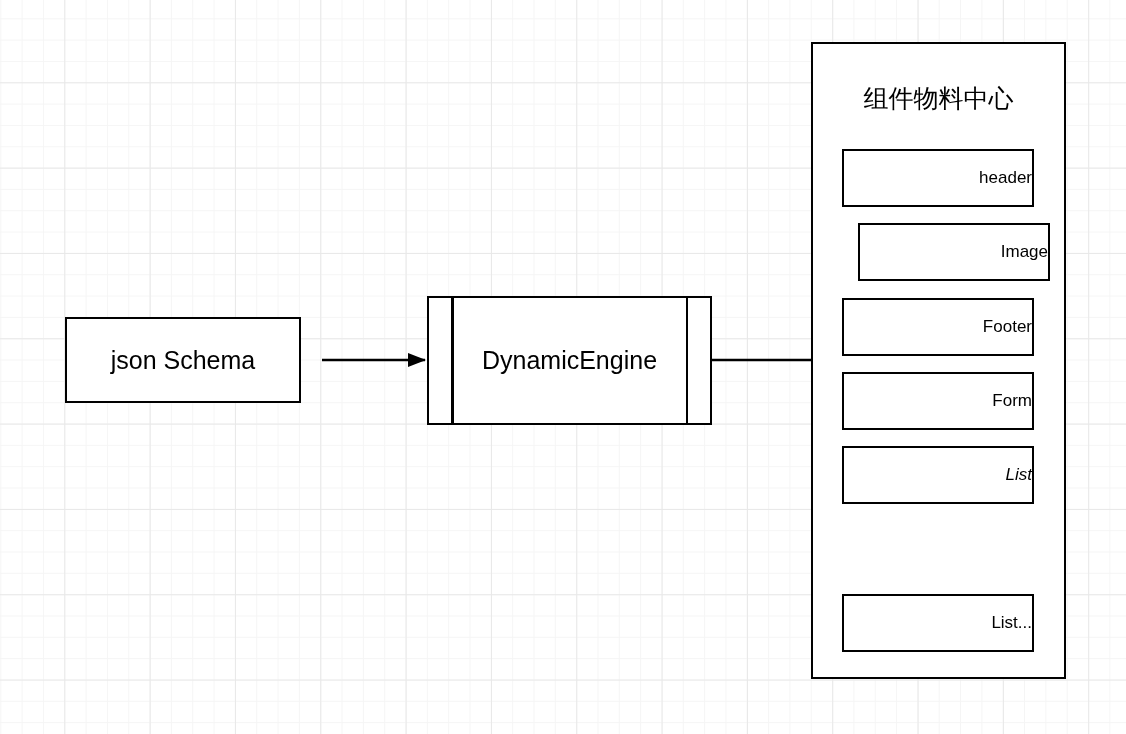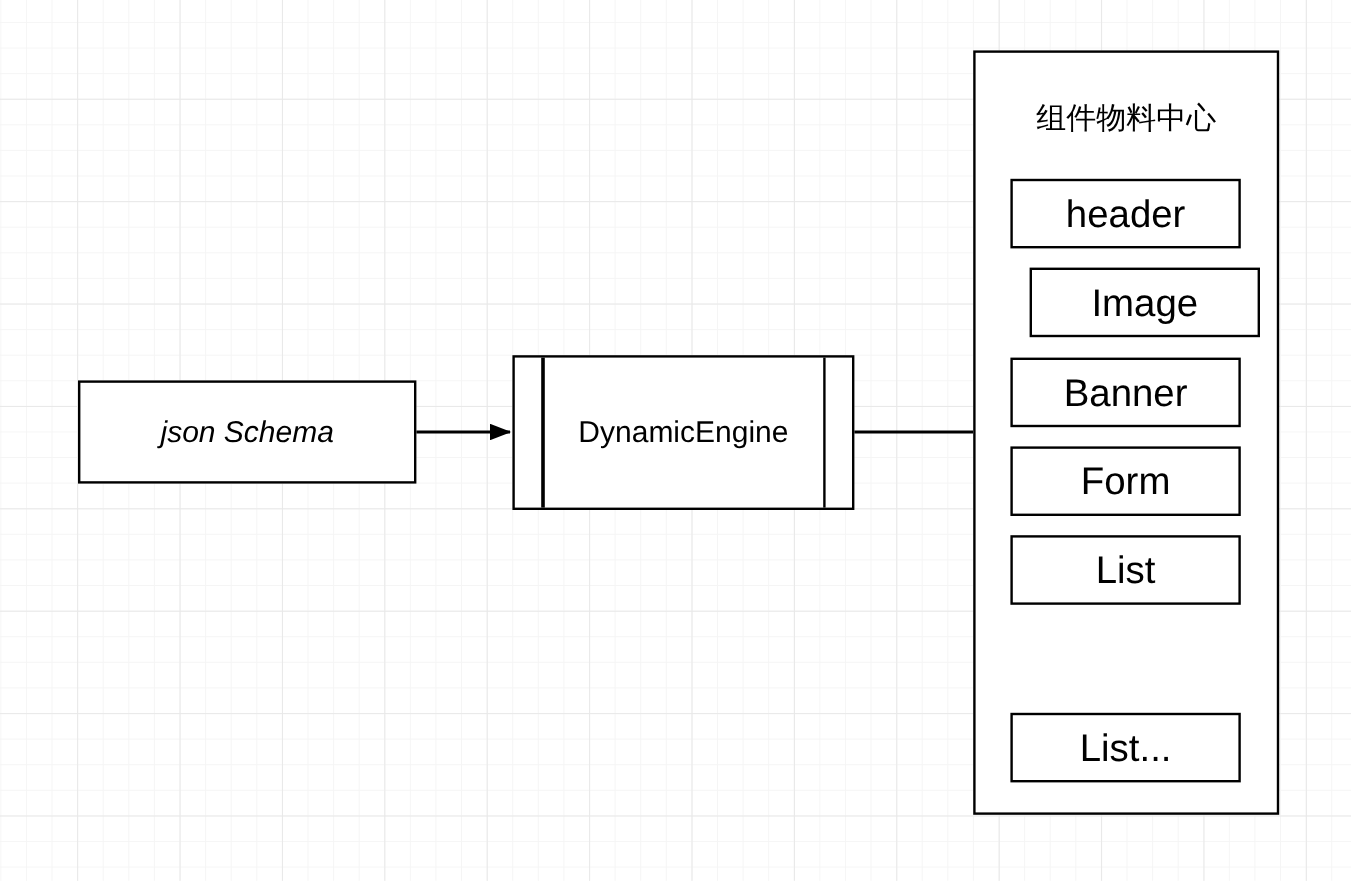--- a/index.html
+++ b/index.html
@@ -44,21 +44,21 @@
     background: #ffffff;
     border: 2.5px solid #000000;
     display: flex;
     align-items: center;
     justify-content: center;
     font-size: 25px;
     text-align: center;
   }
   .node-json-schema {
     left: 65px; top: 317px;
-    width: 282px; height: 86px; font-style: italic;
+    width: 236px; height: 86px;
   }
   .node-process {
     left: 427px; top: 296px;
     width: 285px; height: 129px;
   }
   .process-bar {
     position: absolute;
     top: 0; bottom: 0;
     width: 2.5px;
     background: #000000;
@@ -82,29 +82,29 @@
   }
   .component {
     position: absolute;
     box-sizing: border-box;
     left: 29px;
     width: 192px; height: 58px;
     background: #ffffff;
     border: 2.5px solid #000000;
     display: flex;
     align-items: center;
-    justify-content: center;
-    font-size: 32px;
+    justify-content: flex-end;
+    font-size: 17px;
     text-align: center;
   }
   .comp-0 { top: 105px; }
   .comp-1 { top: 179px; margin-left: 16px; }
   .comp-2 { top: 254px; }
   .comp-3 { top: 328px; }
-  .comp-4 { top: 402px; }
+  .comp-4 { top: 402px; font-style: italic; }
   .comp-5 { top: 476px; }
   .comp-6 { top: 550px; }
 </style>
 </head>
 <body>
 
 <div class="canvas">
 
   <svg class="edges" viewBox="0 0 1126 734" xmlns="http://www.w3.org/2000/svg">
     <defs>
@@ -133,21 +133,21 @@
   <div class="container-node">
     <div class="container-title">组件物料中心</div>
 
     <div class="component comp-0">
       <span>header</span>
     </div>
     <div class="component comp-1">
       <span>Image</span>
     </div>
     <div class="component comp-2">
-      <span>Banner</span>
+      <span>Footer</span>
     </div>
     <div class="component comp-3">
       <span>Form</span>
     </div>
     <div class="component comp-4">
       <span>List</span>
     </div>
     <div class="component comp-6">
       <span>List...</span>
     </div>

